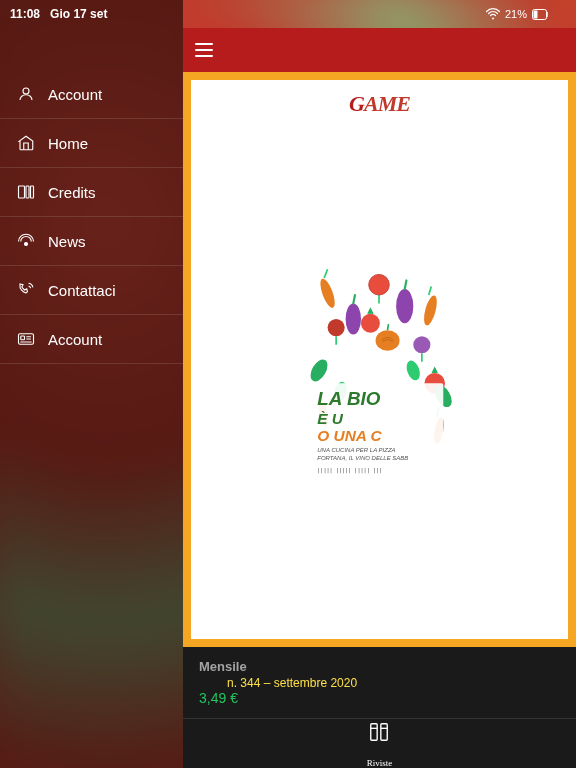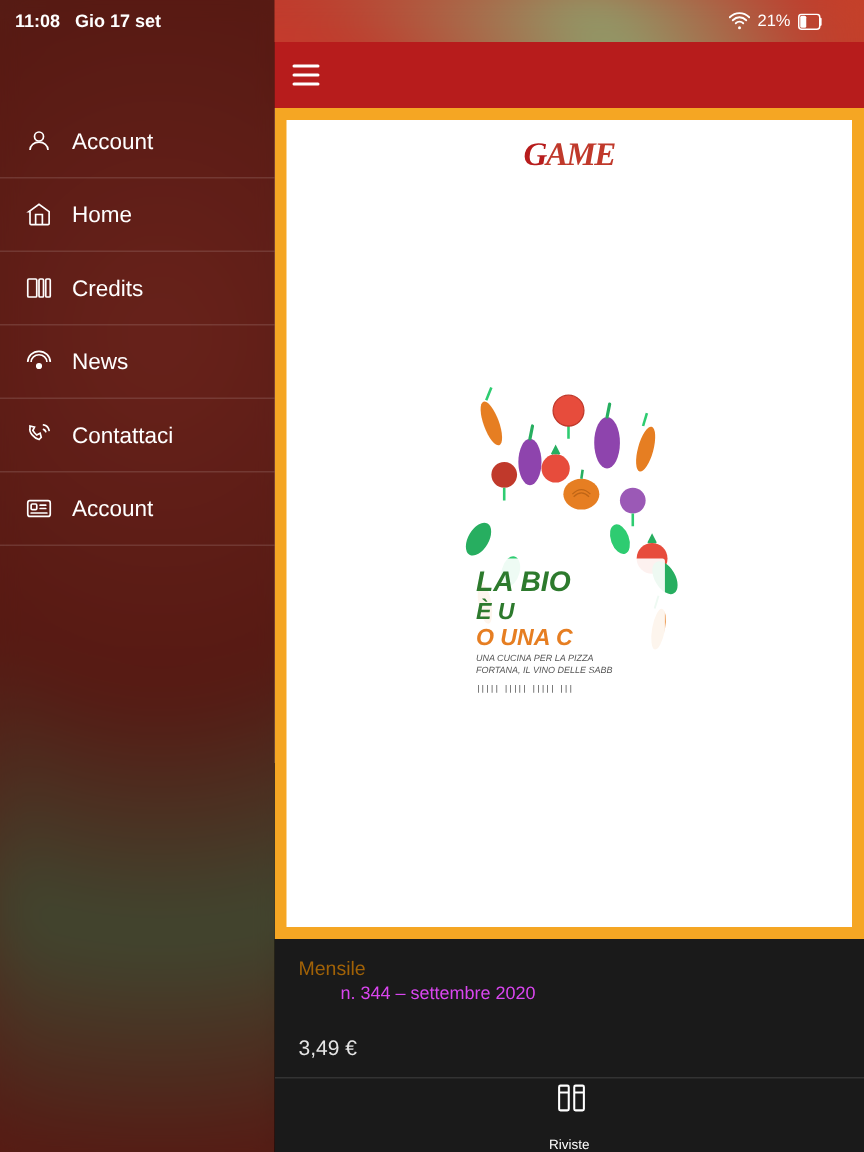--- a/index.html
+++ b/index.html
@@ -201,56 +201,57 @@
 
     
     .magazine-info {
       background: #1a1a1a;
       padding: 12px 16px;
       flex-shrink: 0;
     }
 
     .magazine-title-text {
       font-size: 13px;
-      font-weight: 400;
-      color: #a16207;
+      font-weight: 700;
+      color: #a3a3a3;
     }
 
     .magazine-issue {
       font-size: 12px;
-      color: #d946ef;
+      color: #fde047;
       margin-top: 2px;
       padding-left: 28px;
     }
 
     .magazine-price {
       font-size: 14px;
-      color: #e5e5e5;
-      margin-top: 21px;
+      color: #22c55e;
+      margin-top: 0;
       font-weight: 500;
     }
 
     
     .tab-bar {
       background: #1a1a1a;
       height: 50px;
       display: flex;
       align-items: center;
       justify-content: center;
       border-top: 1px solid #333;
       flex-shrink: 0;
     }
 
     .tab-item {
       display: flex;
       flex-direction: column;
-      align-items: flex-end;
+      align-items: flex-start;
       gap: 14px;
       padding: 0 16px;
       cursor: pointer;
+      font-family: Liberation Serif, serif;
     }
 
     .tab-icon {
       width: 24px;
       height: 24px;
       display: flex;
       align-items: center;
       justify-content: center;
     }
 

